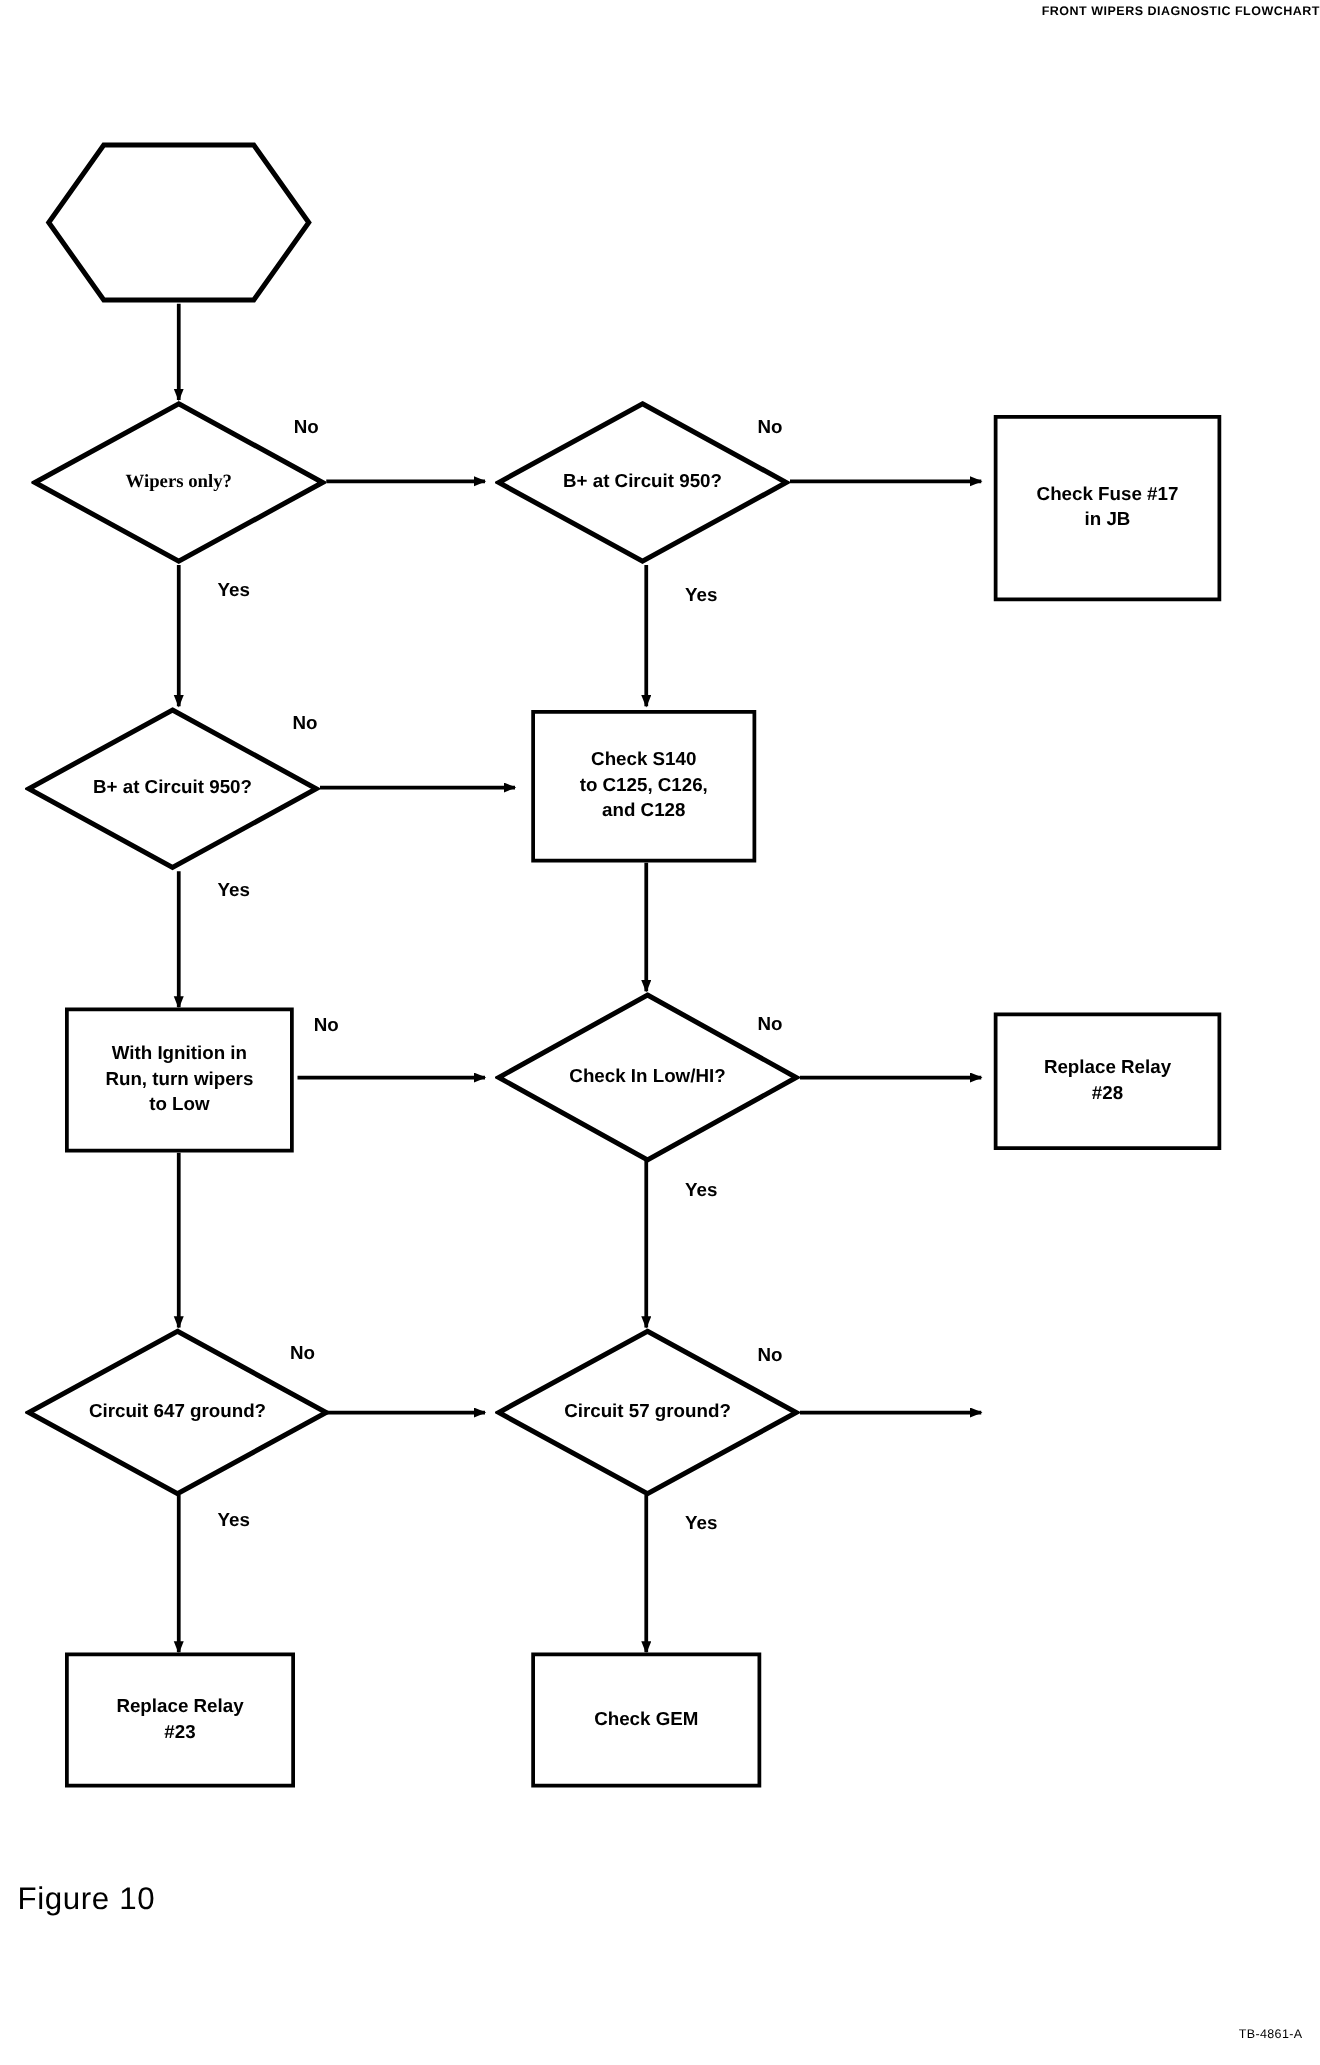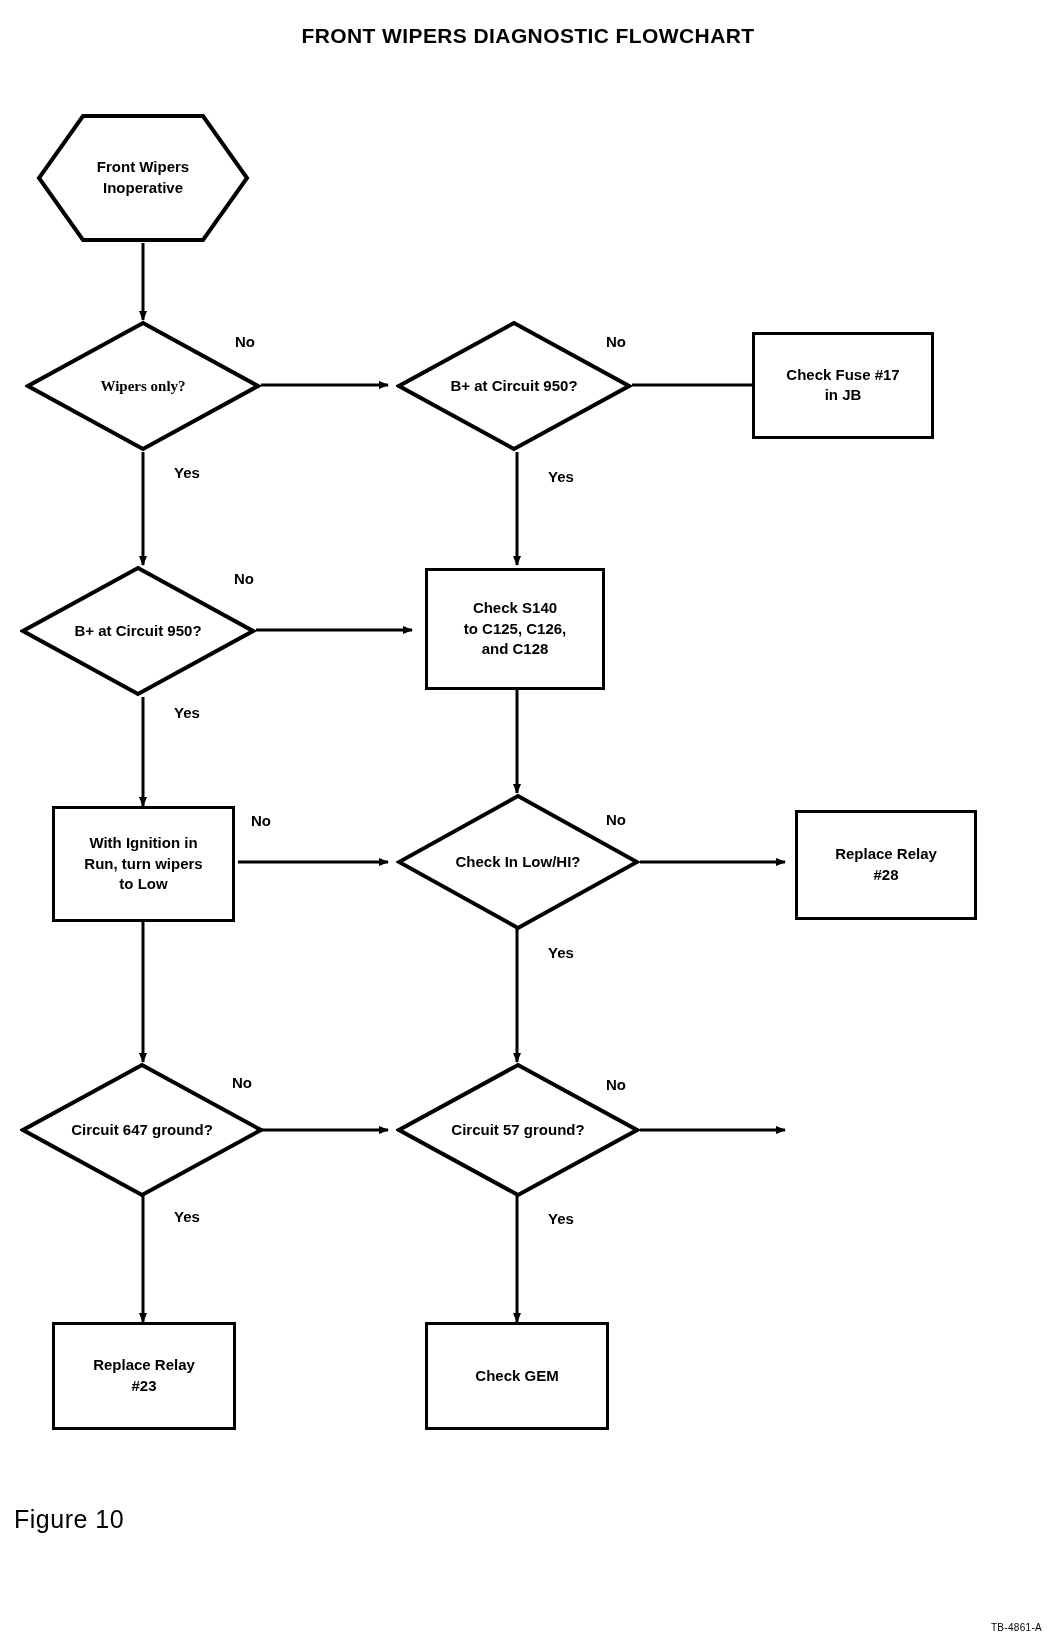--- a/index.html
+++ b/index.html
@@ -14,25 +14,25 @@
   }
   #page {
     position: relative;
     width: 1056px;
     height: 1652px;
     overflow: hidden;
     background: #ffffff;
   }
   #chart-title {
     position: absolute;
-    top: 24px;
+    top: 4px;
     left: 0;
     width: 1056px;
-    text-align: center;
-    font-size: 21px;
+    text-align: right;
+    font-size: 10px;
     font-weight: bold;
     letter-spacing: 0.4px;
   }
   
   #wires {
     position: absolute;
     left: 0;
     top: 0;
     width: 1056px;
     height: 1652px;
@@ -150,43 +150,41 @@
       <path d="M143,1196 L143,1322"></path>
 
       <path d="M517,1196 L517,1322"></path>
     </g>
   </svg>
 
   <div class="node" style="left:36px; top:113px; width:214px; height:130px;">
     <svg class="hex-shape" viewBox="0 0 214 130" preserveAspectRatio="none">
       <polygon points="47,3 167,3 211,65 167,127 47,127 3,65" fill="#fff" stroke="#000" stroke-width="4"></polygon>
     </svg>
-    <div class="txt">Front Wipers
-Inoperative</div>
   </div>
 
   <div class="node diamond" style="left:25px; top:320px; width:236px; height:132px;font-family:Liberation Serif, serif;">
     <svg class="diamond-shape" viewBox="0 0 236 132" preserveAspectRatio="none">
       <polygon points="118,3 233,66 118,129 3,66" fill="#fff" stroke="#000" stroke-width="4"></polygon>
     </svg>
     <div class="txt">Wipers only?</div>
   </div>
   <div class="edge-label" style="left:235px; top:333px;">No</div>
   <div class="edge-label" style="left:174px; top:464px;">Yes</div>
 
   <div class="node diamond" style="left:396px; top:320px; width:236px; height:132px;">
     <svg class="diamond-shape" viewBox="0 0 236 132" preserveAspectRatio="none">
       <polygon points="118,3 233,66 118,129 3,66" fill="#fff" stroke="#000" stroke-width="4"></polygon>
     </svg>
     <div class="txt">B+ at Circuit 950?</div>
   </div>
   <div class="edge-label" style="left:606px; top:333px;">No</div>
   <div class="edge-label" style="left:548px; top:468px;">Yes</div>
 
-  <div class="node box" style="left:752px; top:332px; width:182px; height:107px;">
+  <div class="node box" style="left:795px; top:332px; width:182px; height:149px;">
     <div class="txt">Check Fuse #17
 in JB</div>
   </div>
 
   <div class="node diamond" style="left:20px; top:565px; width:236px; height:132px;">
     <svg class="diamond-shape" viewBox="0 0 236 132" preserveAspectRatio="none">
       <polygon points="118,3 233,66 118,129 3,66" fill="#fff" stroke="#000" stroke-width="4"></polygon>
     </svg>
     <div class="txt">B+ at Circuit 950?</div>
   </div>

